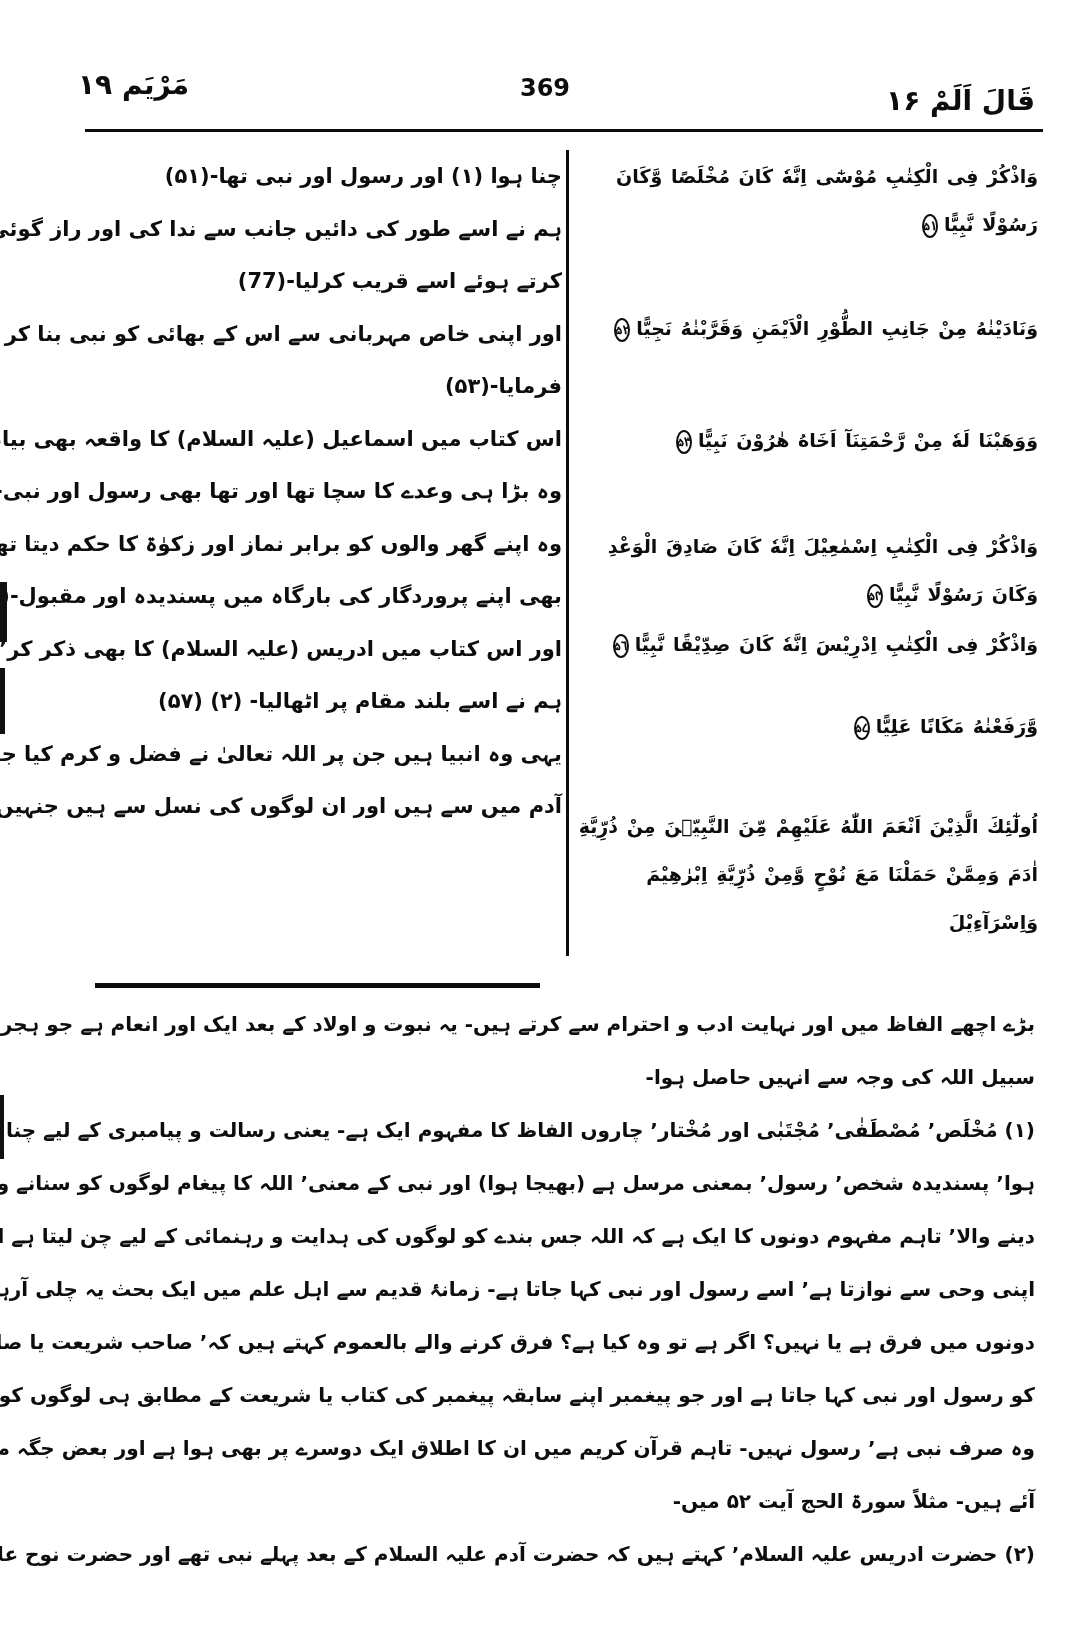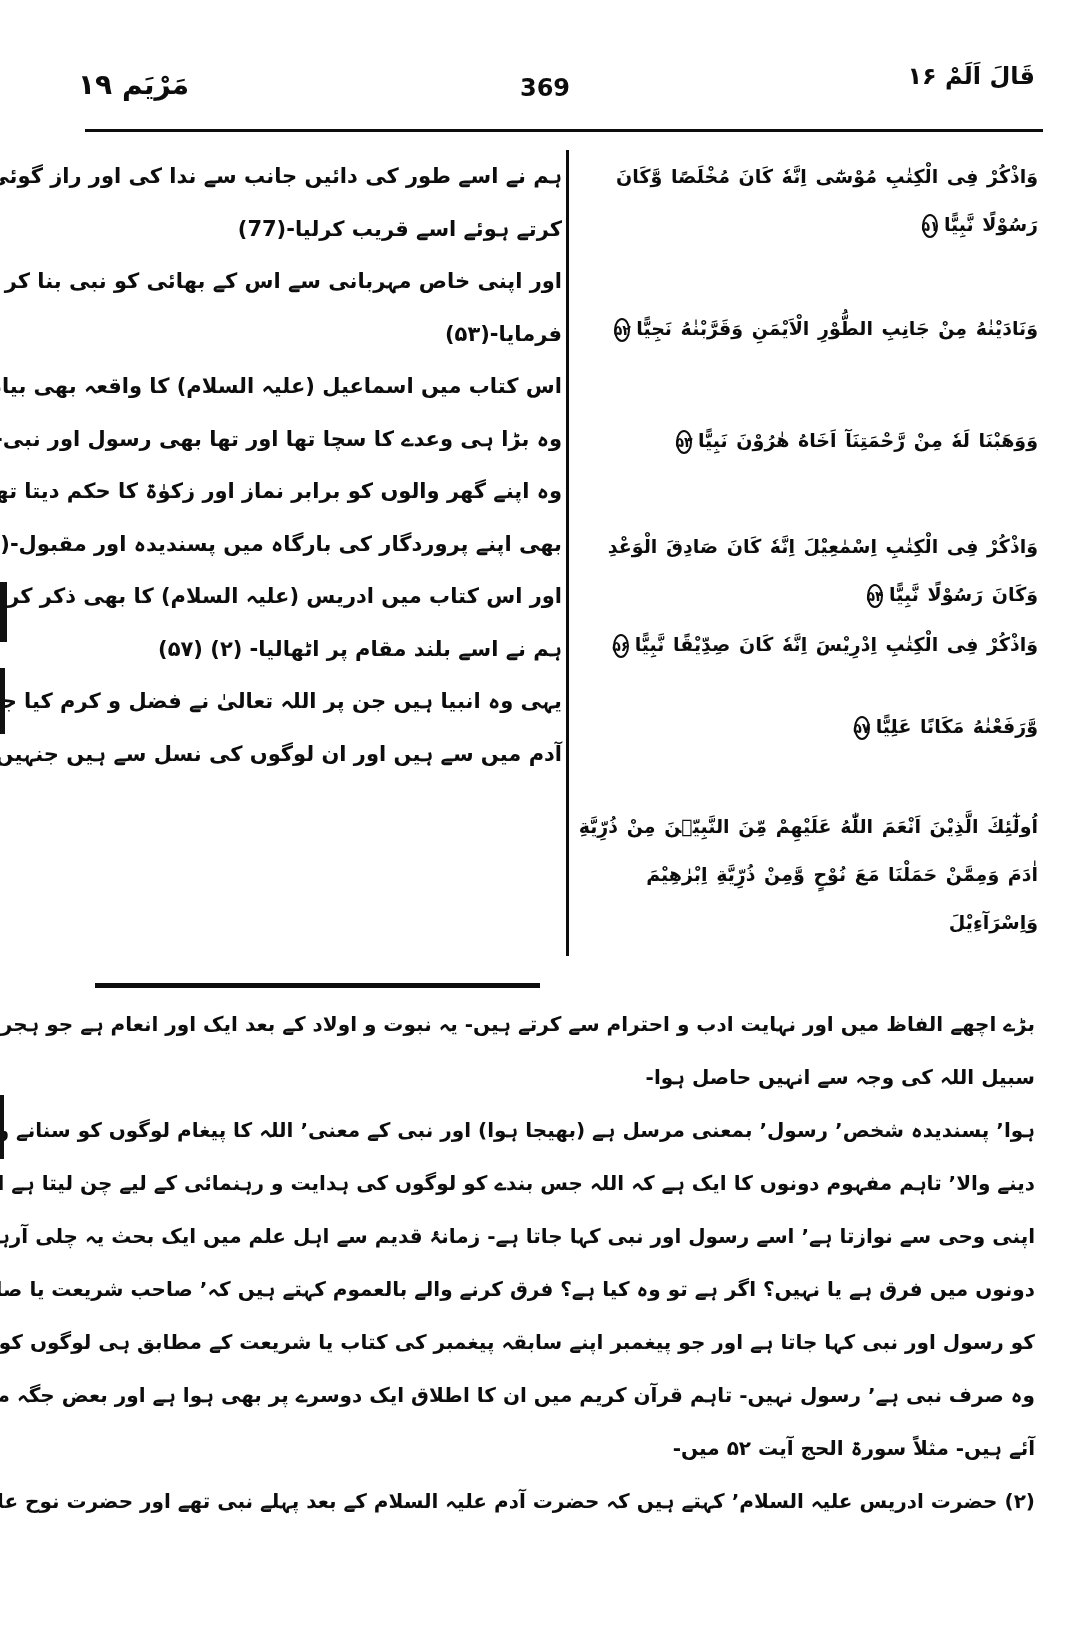--- a/index.html
+++ b/index.html
@@ -16,22 +16,22 @@
   
   .hdr-surah {
     position:absolute; top:68px; left:78px; width:160px;
     font-size:28px; font-weight:bold; text-align:left; direction:rtl;
   }
   .hdr-page {
     position:absolute; top:74px; left:455px; width:180px;
     font-size:24px; font-weight:bold; text-align:center;
   }
   .hdr-juz {
-    position:absolute; top:62px; right:55px; width:220px;
-    font-size:24px; font-weight:bold; text-align:right; direction:rtl;
+    position:absolute; top:84px; right:55px; width:220px;
+    font-size:28px; font-weight:bold; text-align:right; direction:rtl;
   }
   .hdr-rule {
     position:absolute; top:129px; left:85px; width:958px; height:3px;
     background:#0d0d0d;
   }
 
   
   .col-divider {
     position:absolute; top:150px; left:566px; width:3px; height:806px;
     background:#0d0d0d;
@@ -47,22 +47,22 @@
   .arabic-verse:nth-of-type(1){ margin-bottom:56px; }
   .arabic-verse:nth-of-type(2){ margin-bottom:64px; }
   .arabic-verse:nth-of-type(3){ margin-bottom:58px; }
   .arabic-verse:nth-of-type(4){ margin-bottom:2px; }
   .arabic-verse:nth-of-type(5){ margin-bottom:34px; }
   .arabic-verse:nth-of-type(6){ margin-bottom:52px; }
   .arabic-verse:nth-of-type(7){ margin-bottom:8px; }
   .ayah-marker {
     display:inline-flex; align-items:center; justify-content:center;
     width:16px; height:24px; border:2px solid #0d0d0d; border-radius:50%;
-    font-size:14px; font-weight:bold; line-height:1;
-    margin:0 6px; vertical-align:middle;
+    font-size:12px; font-weight:bold; line-height:1;
+    margin:0 6px; vertical-align:middle;font-family:Liberation Serif, serif;
   }
   .urdu-col {
     position:absolute; top:150px; right:528px; left:58px;
     direction:rtl; text-align:right;
   }
   .urdu-line {
     font-size:21px; font-weight:bold; line-height:52.5px;
     white-space:nowrap; overflow:visible;
   }
 
@@ -126,20 +126,21 @@
       </div>
 
       <div class="arabic-verse">
         <span>اُولٰٓئِكَ الَّذِيْنَ اَنْعَمَ اللّٰهُ عَلَيْهِمْ مِّنَ النَّبِيّٖنَ مِنْ ذُرِّيَّةِ اٰدَمَ وَمِمَّنْ حَمَلْنَا مَعَ نُوْحٍ وَّمِنْ ذُرِّيَّةِ اِبْرٰهِيْمَ وَاِسْرَآءِيْلَ</span>
       </div>
     </div>
 
   <div class="urdu-col">
 
 
+      <div class="urdu-line">چنا ہوا (۱) اور رسول اور نبی تھا-(۵۱)</div>
 
       <div class="urdu-line">ہم نے اسے طور کی دائیں جانب سے ندا کی اور راز گوئی</div>
 
       <div class="urdu-line">کرتے ہوئے اسے قریب کرلیا-(77)</div>
 
       <div class="urdu-line">اور اپنی خاص مہربانی سے اس کے بھائی کو نبی بنا کر عطا</div>
 
       <div class="urdu-line">فرمایا-(۵۳)</div>
 
       <div class="urdu-line">اس کتاب میں اسماعیل (علیہ السلام) کا واقعہ بھی بیان کر’</div>
@@ -161,20 +162,21 @@
     </div>
 
   <div class="footnote-sep"></div>
 
   <div class="footnotes">
 
       <div class="footnote-line">بڑے اچھے الفاظ میں اور نہایت ادب و احترام سے کرتے ہیں- یہ نبوت و اولاد کے بعد ایک اور انعام ہے جو ہجرت فی</div>
 
       <div class="footnote-line">سبیل اللہ کی وجہ سے انہیں حاصل ہوا-</div>
 
+      <div class="footnote-line">(۱) مُخْلَص’ مُصْطَفٰی’ مُجْتَبٰی اور مُخْتار’ چاروں الفاظ کا مفہوم ایک ہے- یعنی رسالت و پیامبری کے لیے چنا</div>
 
       <div class="footnote-line">ہوا’ پسندیدہ شخص’ رسول’ بمعنی مرسل ہے (بھیجا ہوا) اور نبی کے معنی’ اللہ کا پیغام لوگوں کو سنانے والا’ یا وحی الٰہی کی خبر</div>
 
       <div class="footnote-line">دینے والا’ تاہم مفہوم دونوں کا ایک ہے کہ اللہ جس بندے کو لوگوں کی ہدایت و رہنمائی کے لیے چن لیتا ہے اور اسے</div>
 
       <div class="footnote-line">اپنی وحی سے نوازتا ہے’ اسے رسول اور نبی کہا جاتا ہے- زمانۂ قدیم سے اہل علم میں ایک بحث یہ چلی آرہی ہے کہ آیا ان</div>
 
       <div class="footnote-line">دونوں میں فرق ہے یا نہیں؟ اگر ہے تو وہ کیا ہے؟ فرق کرنے والے بالعموم کہتے ہیں کہ’ صاحب شریعت یا صاحب کتاب</div>
 
       <div class="footnote-line">کو رسول اور نبی کہا جاتا ہے اور جو پیغمبر اپنے سابقہ پیغمبر کی کتاب یا شریعت کے مطابق ہی لوگوں کو اللہ کا پیغام پہنچاتا رہا’</div>

